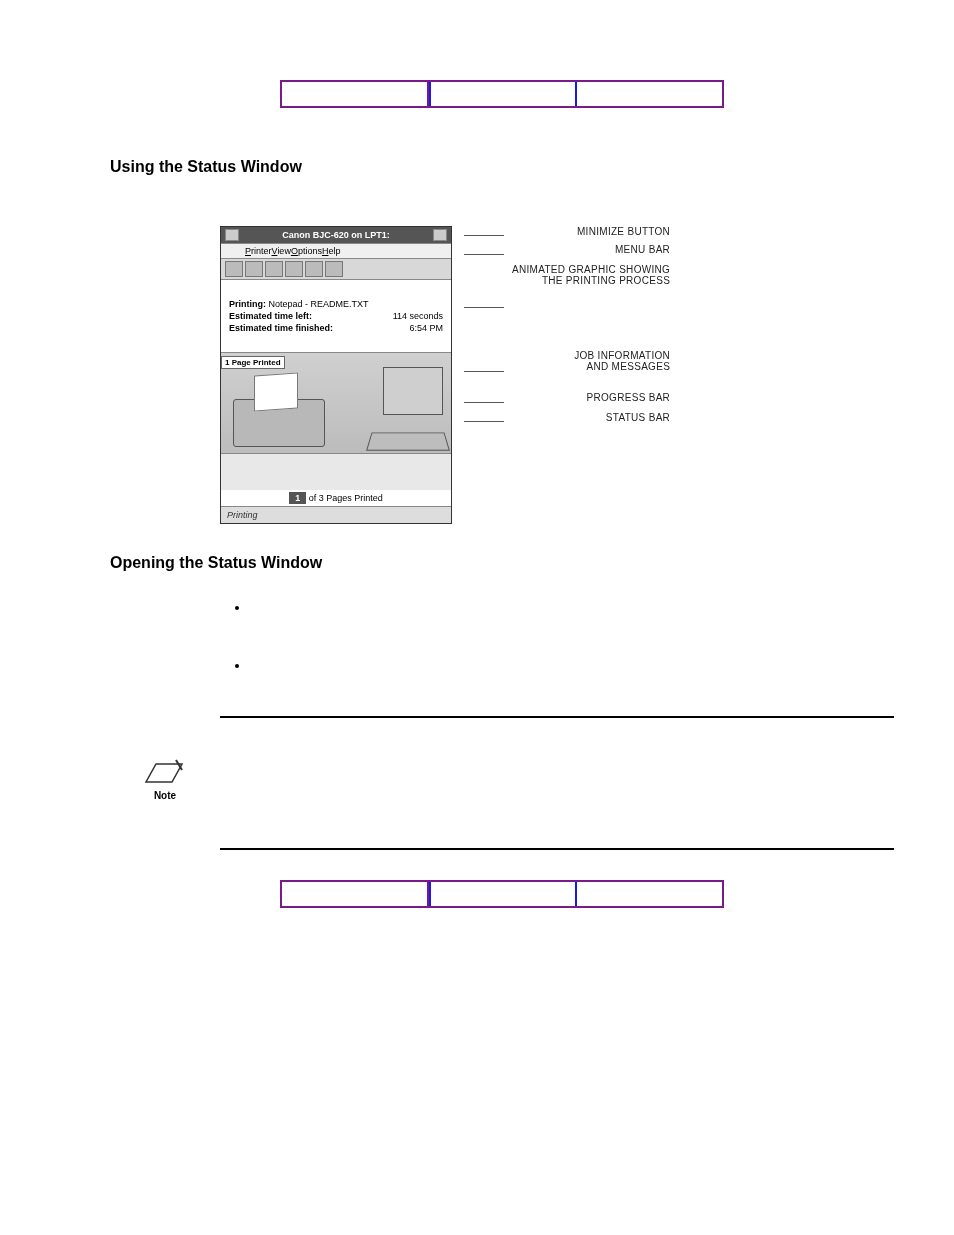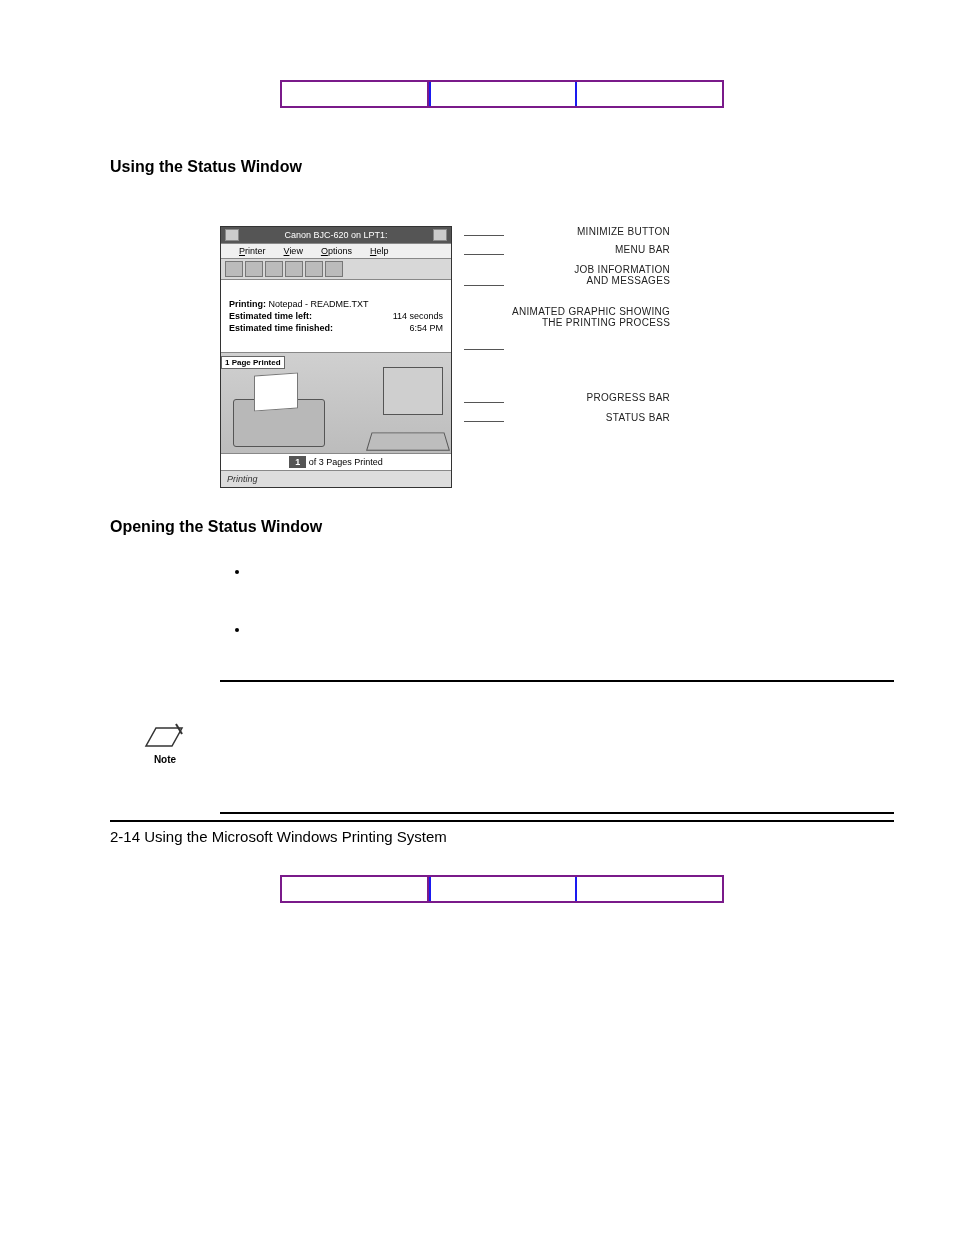--- a/index.html
+++ b/index.html
@@ -62,38 +62,38 @@
     width: 230px;
     border: 1px solid #333;
     background: #e8e8e8;
     font-family: "MS Sans Serif", Tahoma, sans-serif;
     font-size: 9px;
     color: #000;
   }
   .titlebar {
     background: #555;
     color: #fff;
-    font-weight: normal;
+    font-weight: bold;
     text-align: center;
     padding: 2px 4px;
     display: flex;
     justify-content: space-between;
     align-items: center;
     font-size: 9px;
   }
   .titlebar .sysbox, .titlebar .minbox {
     width: 12px; height: 10px;
     background: #ccc;
     border: 1px solid #888;
     display: inline-block;
   }
   .menubar {
     display: flex;
-    gap: 18px;
-    padding: 2px 18px;
+    gap: 0;
+    padding: 2px 24px;
     background: #f0f0f0;
     border-top: 1px solid #888;
     border-bottom: 1px solid #888;
     font-size: 9px;
   }
   .menubar span { }
   .menubar .uline { text-decoration: underline; }
   .toolbar {
     display: flex;
     gap: 2px;
@@ -158,20 +158,21 @@
     background:#bdbdbd;
     border:1px solid #555;
     transform: perspective(60px) rotateX(25deg);
   }
   .progressbar {
     background:#fff;
     padding: 2px 4px;
     border-bottom:1px solid #888;
     font-size:9px;
     text-align:center;
+    margin-top:36px;
   }
   .progressbar .fill {
     background:#555;
     color:#fff;
     display:inline-block;
     padding:1px 6px;
     font-weight:bold;
   }
   .statusbar {
     background:#ddd;
@@ -308,27 +309,27 @@
       </div>
       <div class="progressbar">
         <span class="fill">1</span><span> of 3 Pages Printed</span>
       </div>
       <div class="statusbar">Printing</div>
     </div>
 
     <div class="callouts">
       <div class="co co1"><span>MINIMIZE BUTTON</span></div>
       <div class="co co2"><span>MENU BAR</span></div>
+      <div class="co co5">
+        <span>ANIMATED GRAPHIC SHOWING</span><br>
+        <span>THE PRINTING PROCESS</span>
+      </div>
       <div class="co co4">
         <span>JOB INFORMATION</span><br>
         <span>AND MESSAGES</span>
-      </div>
-      <div class="co co5">
-        <span>ANIMATED GRAPHIC SHOWING</span><br>
-        <span>THE PRINTING PROCESS</span>
       </div>
       <div class="co co6"><span>PROGRESS BAR</span></div>
       <div class="co co7"><span>STATUS BAR</span></div>
     </div>
   </div>
 
   <h1 class="section">Opening the Status Window</h1>
 
   <ul class="open-list">
     <li><span>.</span></li>
@@ -343,21 +344,20 @@
         <path d="M4 24 L30 24 L40 6 L14 6 Z" fill="none" stroke="#333" stroke-width="1.5"></path>
         <line x1="34" y1="2" x2="40" y2="12" stroke="#333" stroke-width="2"></line>
       </svg>
       <span>Note</span>
     </div>
     <div style="flex:1; min-height:60px;"></div>
   </div>
 
   <hr class="rule" style="margin-left:110px;">
 
-  <div class="footer-line">2-14 Using the Microsoft Windows Printing System</div>
 
   <div class="navbar bottom">
     <div class="navcell"></div>
     <div class="navcell mid"></div>
     <div class="navcell"></div>
   </div>
 
 </div>
 
 </body></html>

